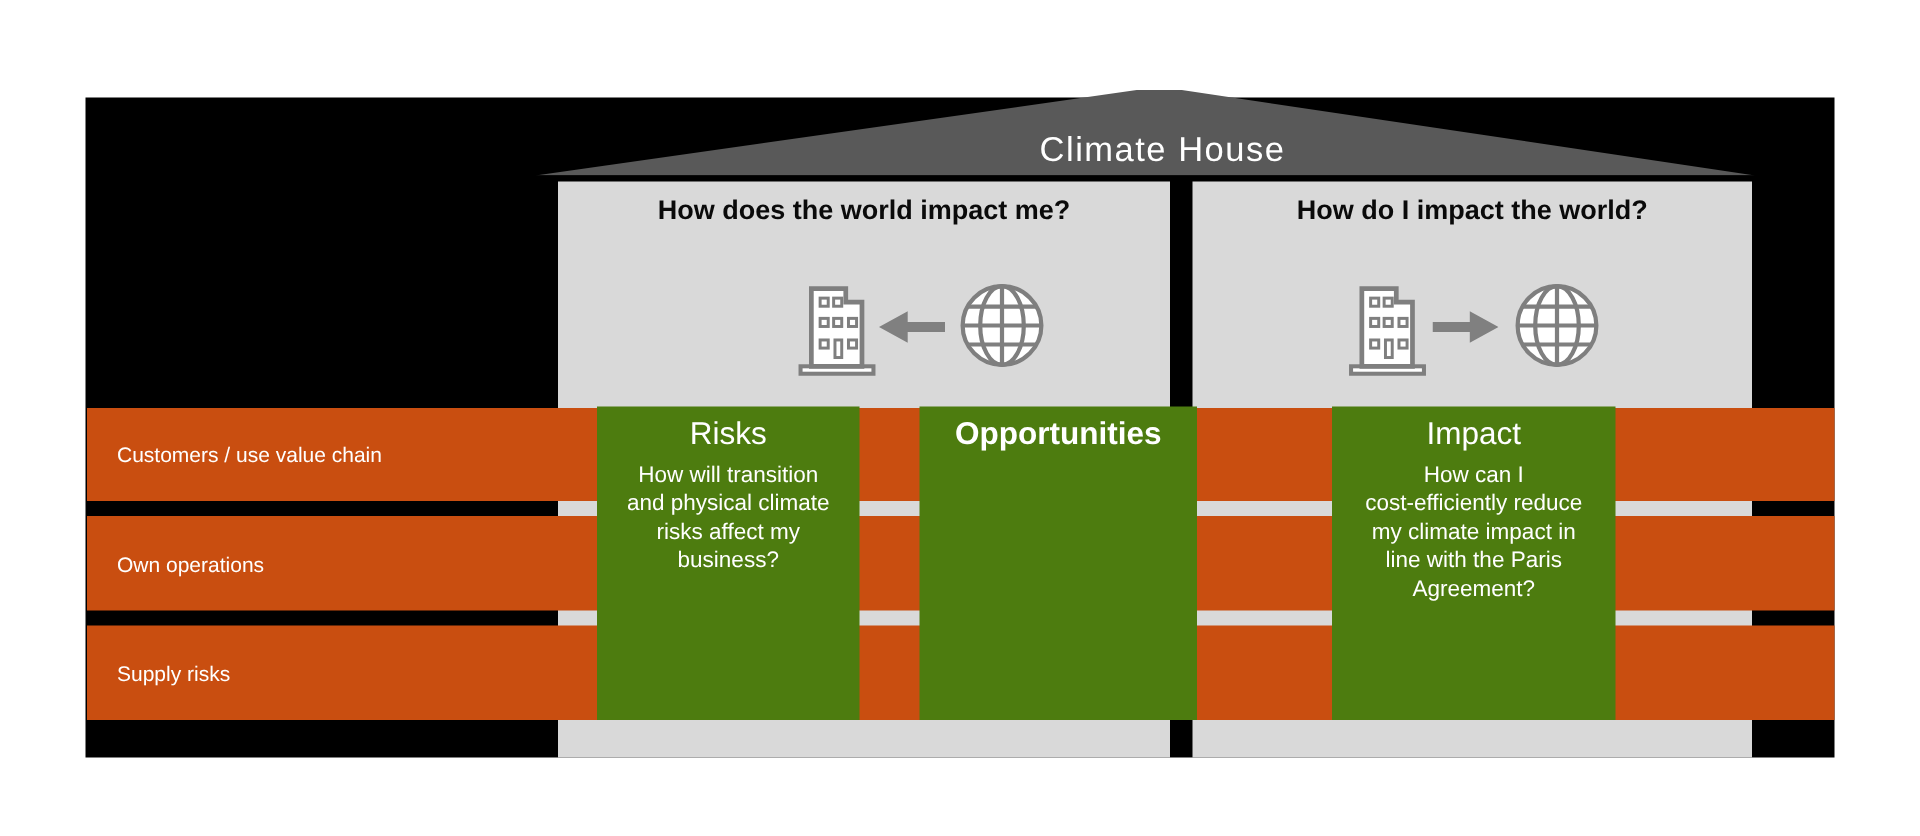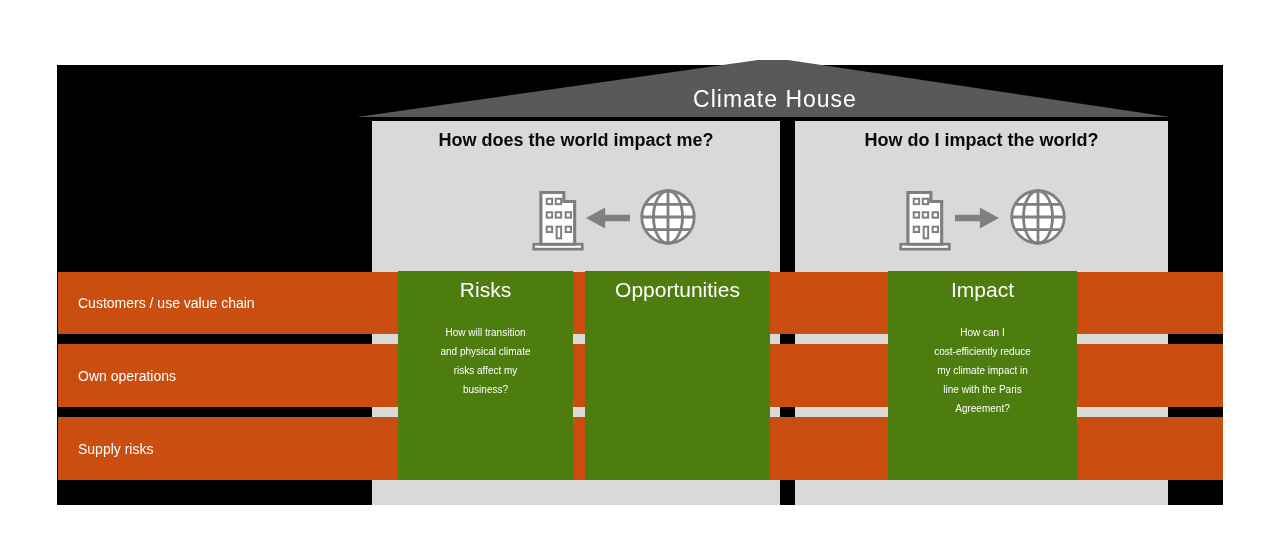--- a/index.html
+++ b/index.html
@@ -35,24 +35,24 @@
   .bar-1{top:272px;height:62px;}
   .bar-2{top:344px;height:63px;}
   .bar-3{top:417px;height:63px;}
   .bar-label{color:#ffffff;font-size:14px;padding-left:20px;white-space:nowrap;}
   
   .qbox{
     position:absolute;top:271px;height:209px;background:#4d7c0f;z-index:4;
     box-sizing:border-box;padding:6px 4px 0 4px;text-align:center;color:#ffffff;
   }
   .qbox-risks{left:398px;width:175px;}
-  .qbox-opportunities{left:585px;width:185px;}
+  .qbox-opportunities{left:613px;width:185px;font-weight:bold;}
   .qbox-impact{left:888px;width:189px;}
   .qbox-title{font-size:21px;line-height:26px;}
-  .qbox-body{margin-top:20px;font-size:10px;line-height:19px;white-space:pre-line;}
+  .qbox-body{margin-top:4px;font-size:15px;line-height:19px;white-space:pre-line;}
   svg{display:block;}
 </style>
 </head>
 <body>
 
 <div id="page">
 
   <div class="black-panel"></div>
 
   <div class="roof">

